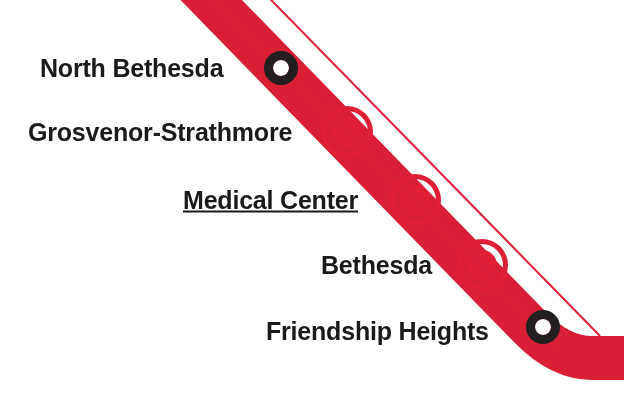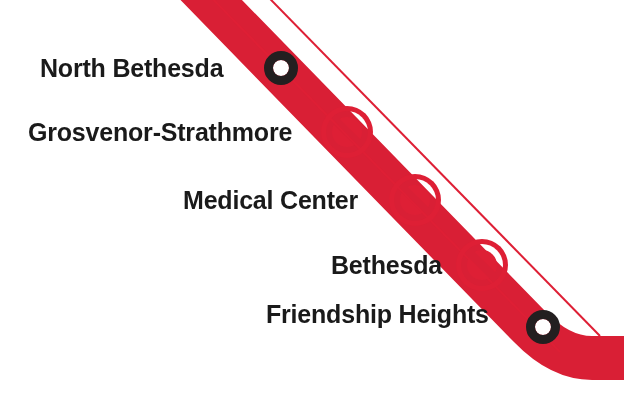--- a/index.html
+++ b/index.html
@@ -31,23 +31,23 @@
     font-size: 25px;
     line-height: 1;
     color: #1a1a1a;
     white-space: nowrap;
     letter-spacing: -0.2px;
     transform: translateY(-50%);
     text-align: right;
   }
   .label-lbl-north-bethesda       { left: 40px;  top: 68px;  }
   .label-lbl-grosvenor-strathmore { left: 28px;  top: 132px; }
-  .label-lbl-medical-center       { left: 183px; top: 200px; }
-  .label-lbl-bethesda             { left: 321px; top: 265px; margin-left: 10px; }
-  .label-lbl-friendship-heights   { left: 266px; top: 314px; }
+  .label-lbl-medical-center       { left: 183px; top: 200px; text-decoration: underline; }
+  .label-lbl-bethesda             { left: 321px; top: 265px; }
+  .label-lbl-friendship-heights   { left: 266px; top: 331px; }
 </style>
 </head>
 <body>
 
 <div id="map-root">
 
   <svg id="map-svg" viewBox="0 0 624 400" xmlns="http://www.w3.org/2000/svg">
 
     <defs>
 

